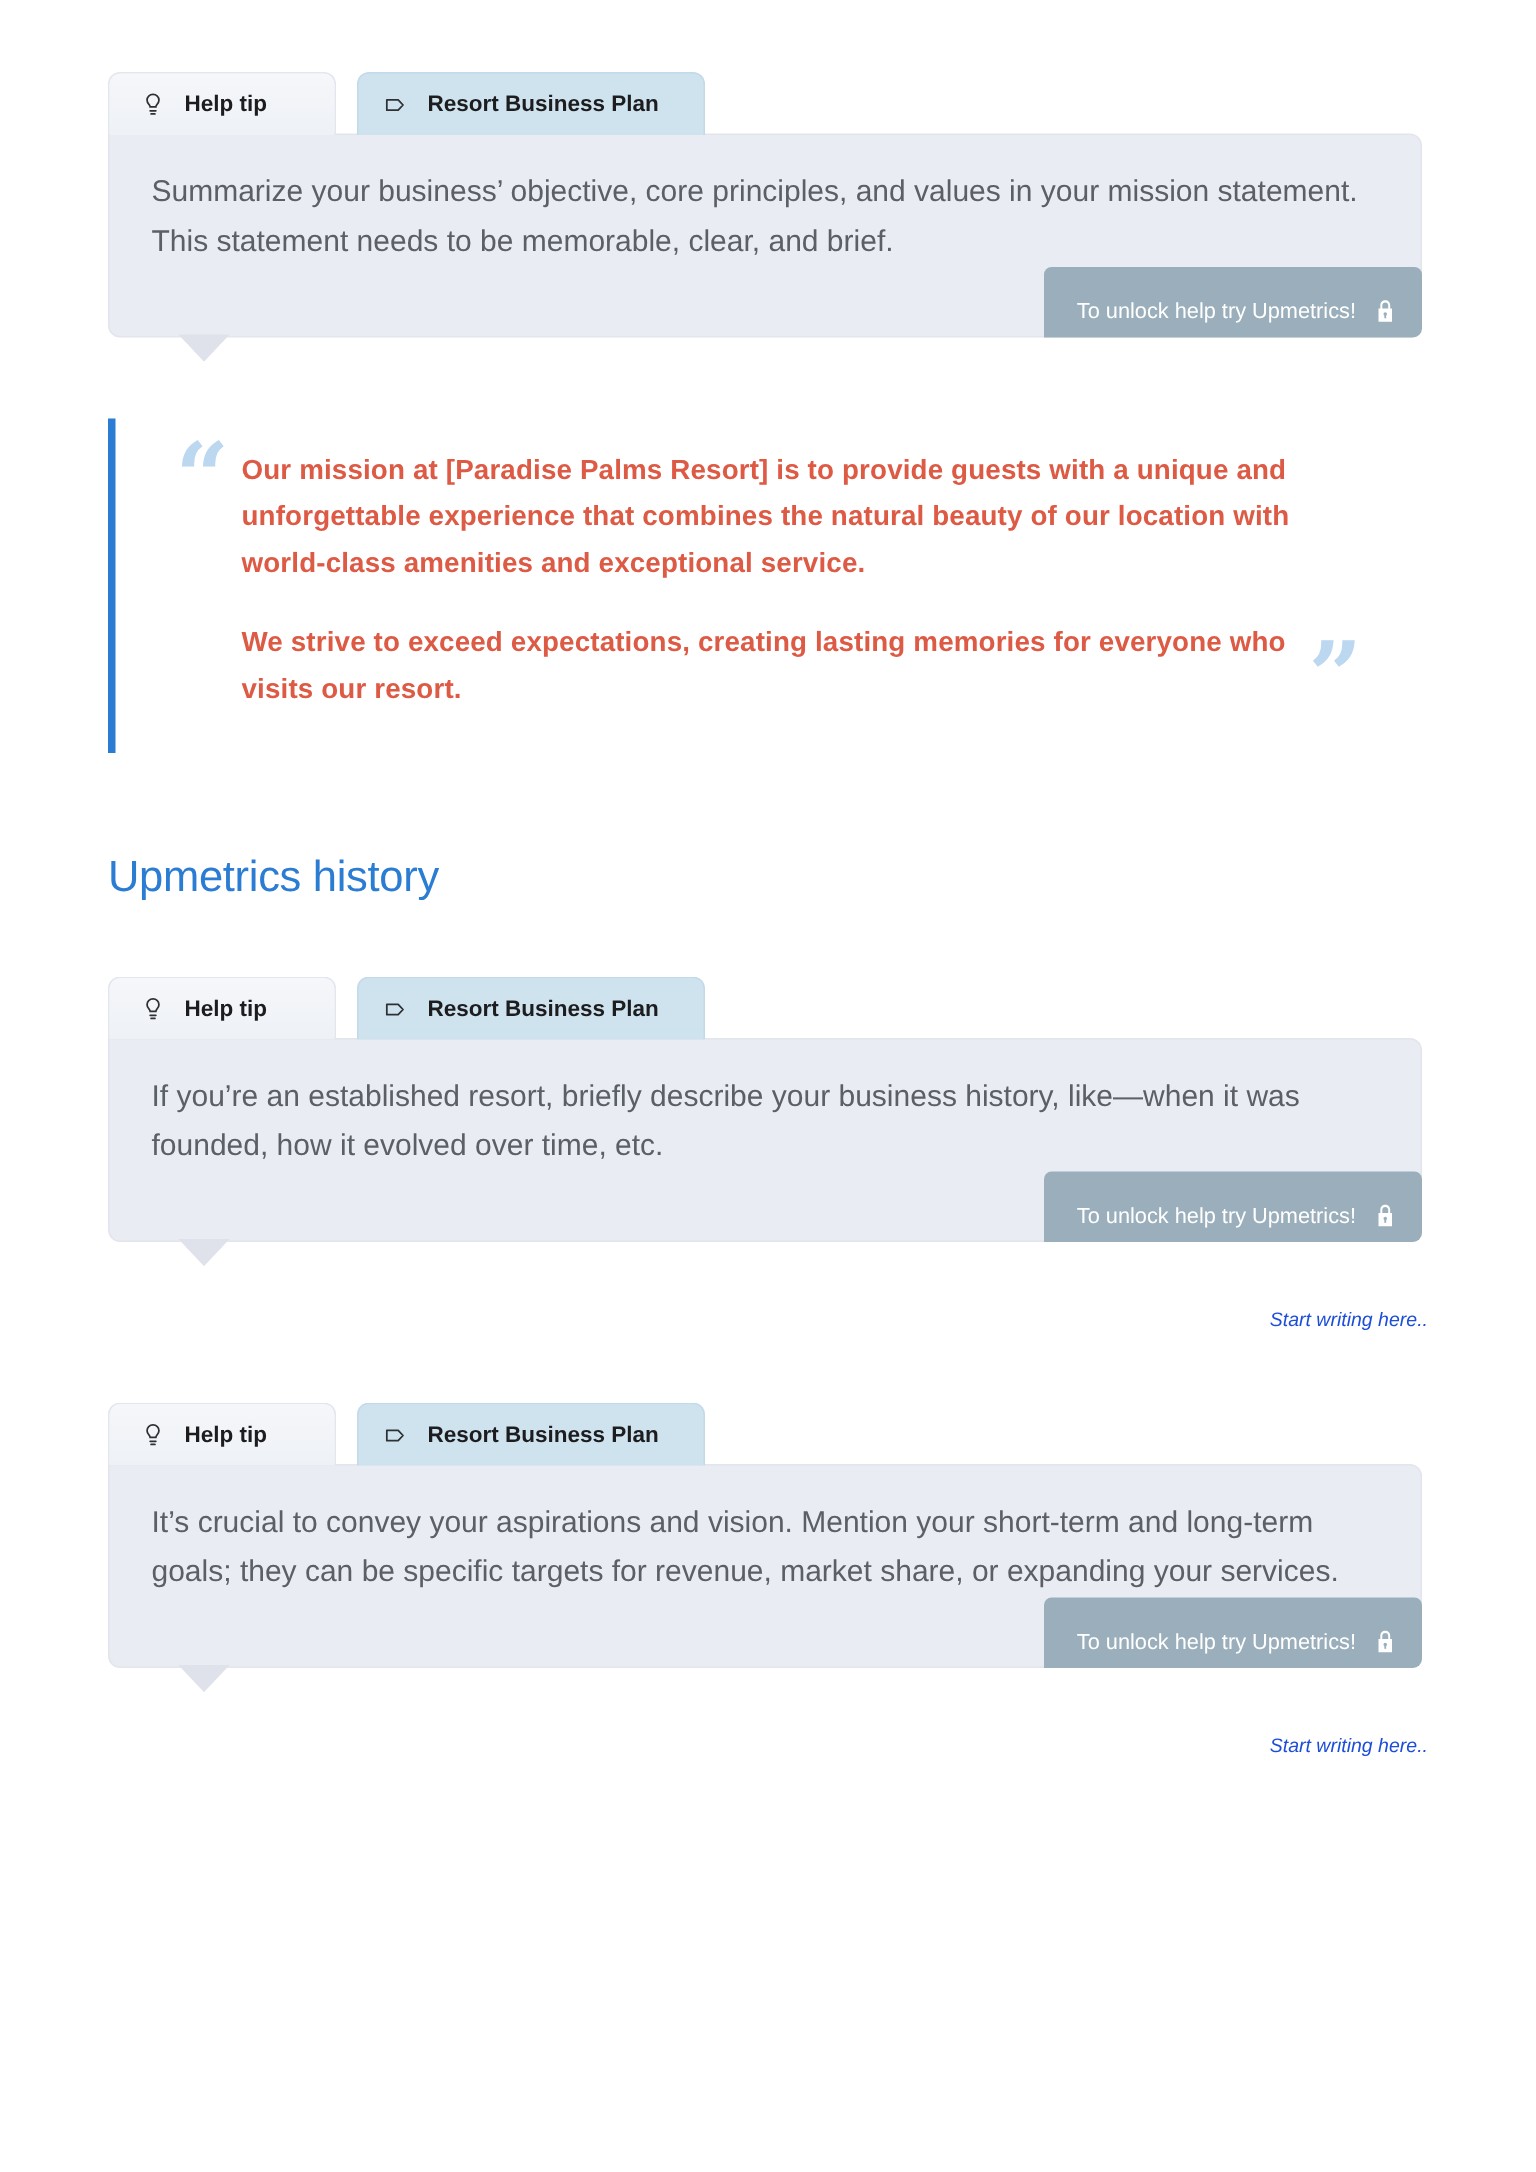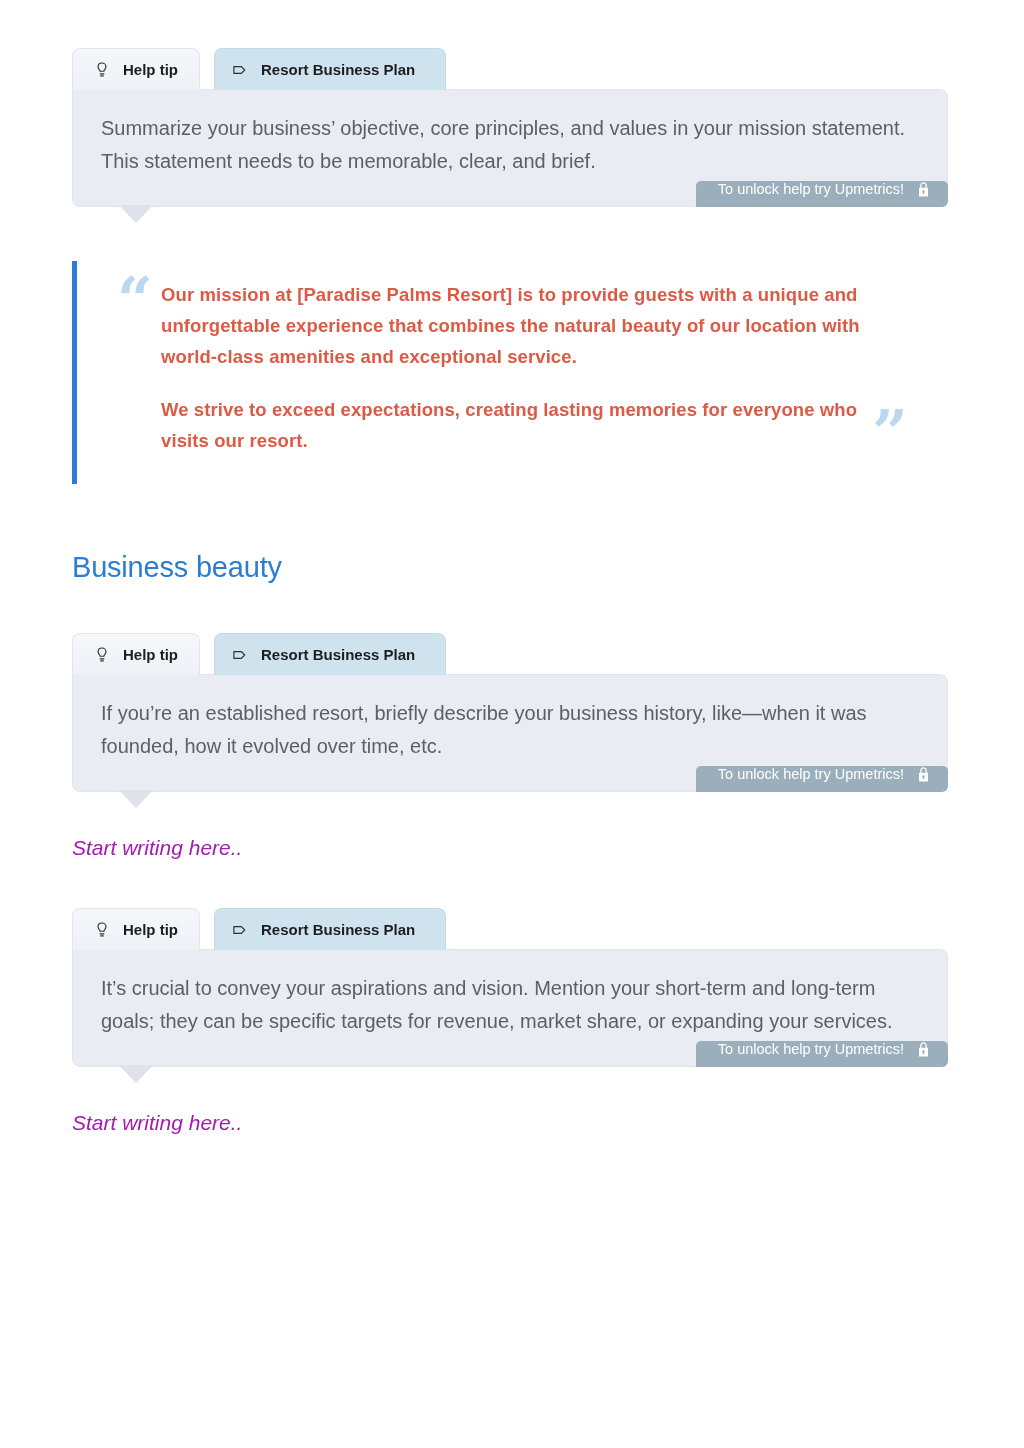--- a/index.html
+++ b/index.html
@@ -48,21 +48,21 @@
     padding: 0 22px 0 20px;
     border-radius: 8px 8px 0 0;
     font-size: 15px;
     font-weight: 700;
     color: #1d1d1f;
     white-space: nowrap;
   }
 
   .tab-help {
     background: linear-gradient(180deg, #f5f7fa 0%, #eef1f6 100%);
-    width: 128px;
+    width: 152px;
     border: 1px solid #e2e6ee;
     border-bottom: none;
   }
 
   .tab-plan {
     background: #cfe3ef;
     padding-left: 16px;
     padding-right: 30px;
     border: 1px solid #c2d9e8;
     border-bottom: none;
@@ -88,25 +88,26 @@
     font-size: 20px;
     line-height: 1.65;
     color: #5b5f66;
     max-width: 830px;
   }
 
   .unlock-row { display: flex; justify-content: flex-end; margin-top: auto; }
 
   .unlock-badge {
     display: inline-flex;
+    align-items: center;
     gap: 12px;
     background: #9aafbb;
     color: #ffffff;
     font-size: 14.5px;
-    padding: 0 17px 9px 22px;
+    padding: 21px 17px 9px 22px;
     border-radius: 5px 5px 6px 0;
     margin-right: -29px;
     margin-bottom: -1px;
     white-space: nowrap;
   }
 
   .lock-icon { display: inline-flex; width: 15px; height: 17px; flex: none; }
 
   .helptip-pointer {
     position: absolute;
@@ -153,23 +154,24 @@
     font-family: "Liberation Sans", sans-serif;
     font-weight: 700;
     font-size: 18.5px;
     line-height: 1.68;
     letter-spacing: 0.1px;
   }
   .quote-text p + p { margin-top: 22px; }
 
   
   .start-writing {
-    font-size: 21px;
+    font-size: 13px;
     font-style: italic;
-    color: #a21caf;
+    color: #1d4ed8;
+    text-align: right;
   }
 </style>
 </head>
 <body>
 
 <div class="page">
 
 
   <div class="helptip" style="margin-top:48px;">
     <div class="helptip-tabs">
@@ -211,21 +213,21 @@
 
   <div class="quote-block" style="margin-top:54px;">
     <span class="quote-mark quote-open">“</span>
     <div class="quote-text">
       <p>Our mission at [Paradise Palms Resort] is to provide guests with a unique and unforgettable experience that combines the natural beauty of our location with world-class amenities and exceptional service.</p>
       <p>We strive to exceed expectations, creating lasting memories for everyone who visits our resort.</p>
     </div>
     <span class="quote-mark quote-close">”</span>
   </div>
 
-  <h1 class="section-heading" style="margin-top:68px;">Business beauty</h1>
+  <h1 class="section-heading" style="margin-top:68px;">Upmetrics history</h1>
 
   <div class="helptip" style="margin-top:49px;">
     <div class="helptip-tabs">
       <div class="tab tab-help">
         <span class="tab-icon">
           <svg viewBox="0 0 20 20" width="18" height="18" fill="none" stroke="#2f3033" stroke-width="1.3">
             <path d="M10 2.2c-2.6 0-4.4 1.9-4.4 4.2 0 1.7 1 2.7 1.7 3.6.4.5.6.9.6 1.4h4.2c0-.5.2-.9.6-1.4.7-.9 1.7-1.9 1.7-3.6 0-2.3-1.8-4.2-4.4-4.2z"></path>
             <path d="M7.9 14.3h4.2M8.6 16.6h2.8" stroke-linecap="round"></path>
           </svg>
         </span>

